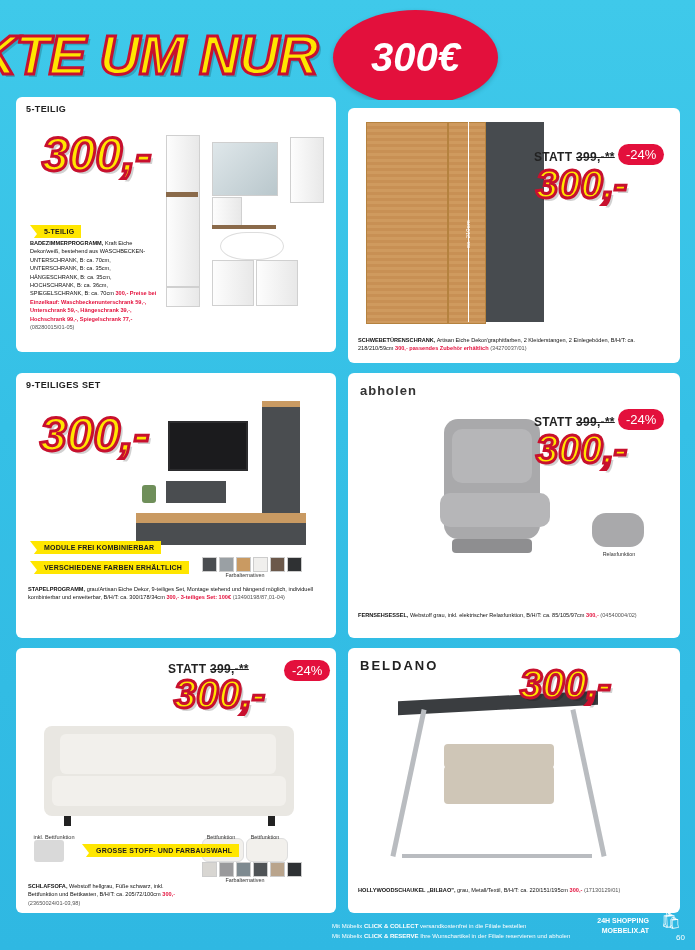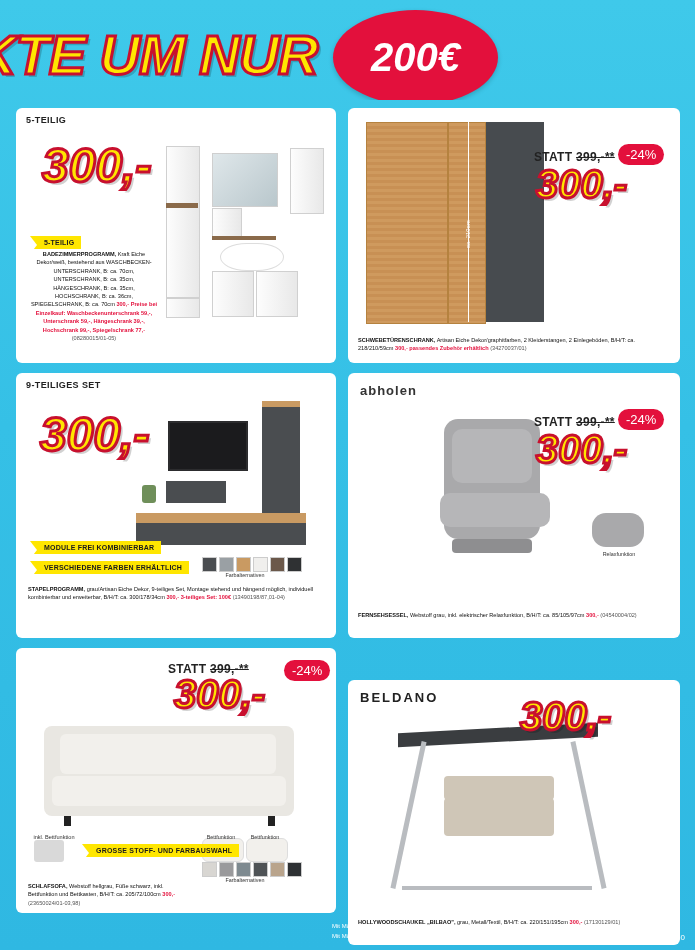--- a/index.html
+++ b/index.html
@@ -27,26 +27,26 @@
     position:absolute;border-radius:50%;
     display:flex;align-items:center;justify-content:center;
     font-weight:bold;font-style:italic;
     box-shadow:0 2px 5px rgba(0,0,0,.2);
   }
   .circ-red{left:333px;top:10px;width:165px;height:95px;background:#e3103c;color:#fff;font-size:40px;}
   .circ-yellow{left:508px;top:6px;width:170px;height:100px;background:#ffe600;color:#e3103c;font-size:42px;}
 
   
   .card{position:absolute;background:#fff;border-radius:6px;overflow:hidden;}
-  .c1{left:16px;top:108px;width:320px;height:255px;text-align:center;}
+  .c1{left:16px;top:97px;width:320px;height:255px;}
   .c2{left:348px;top:108px;width:332px;height:255px;}
   .c3{left:16px;top:373px;width:320px;height:265px;}
   .c4{left:348px;top:373px;width:332px;height:265px;}
   .c5{left:16px;top:648px;width:320px;height:265px;}
-  .c6{left:348px;top:680px;width:332px;height:265px;}
+  .c6{left:348px;top:648px;width:332px;height:265px;}
 
   .card-title{position:absolute;left:10px;top:7px;font-size:9px;font-weight:bold;color:#222;letter-spacing:.4px;}
 
   
   .price-splash{
     position:absolute;font-weight:bold;font-style:italic;
     color:#ffe600;-webkit-text-stroke:3px #c8102e;
     text-shadow:3px 3px 0 rgba(0,0,0,.18);
     white-space:nowrap;z-index:6;
   }
@@ -120,21 +120,21 @@
   .pagenum{position:absolute;right:10px;bottom:8px;color:#fff;font-size:8px;font-weight:normal;}
   .bagicon{position:absolute;right:14px;bottom:20px;color:#fff;font-size:16px;}
 </style>
 </head>
 <body>
 
 <div class="page">
 
   <div class="topband">
     <div class="headline">KTE UM NUR</div>
-    <div class="circle circ-red">200€</div>
+    <div class="circle circ-red">300€</div>
   </div>
 
   <div class="card c1">
     <div class="card-title">5-TEILIG</div>
 
     <div class="sh bath-tall" style="left:150px;top:38px;width:32px;height:150px;"></div>
     <div class="sh bath-brown" style="left:150px;top:95px;width:32px;height:5px;"></div>
     <div class="sh mirror" style="left:196px;top:45px;width:64px;height:52px;"></div>
     <div class="sh bath-tall" style="left:196px;top:100px;width:28px;height:28px;"></div>
     <div class="sh bath-brown" style="left:196px;top:128px;width:64px;height:4px;"></div>

